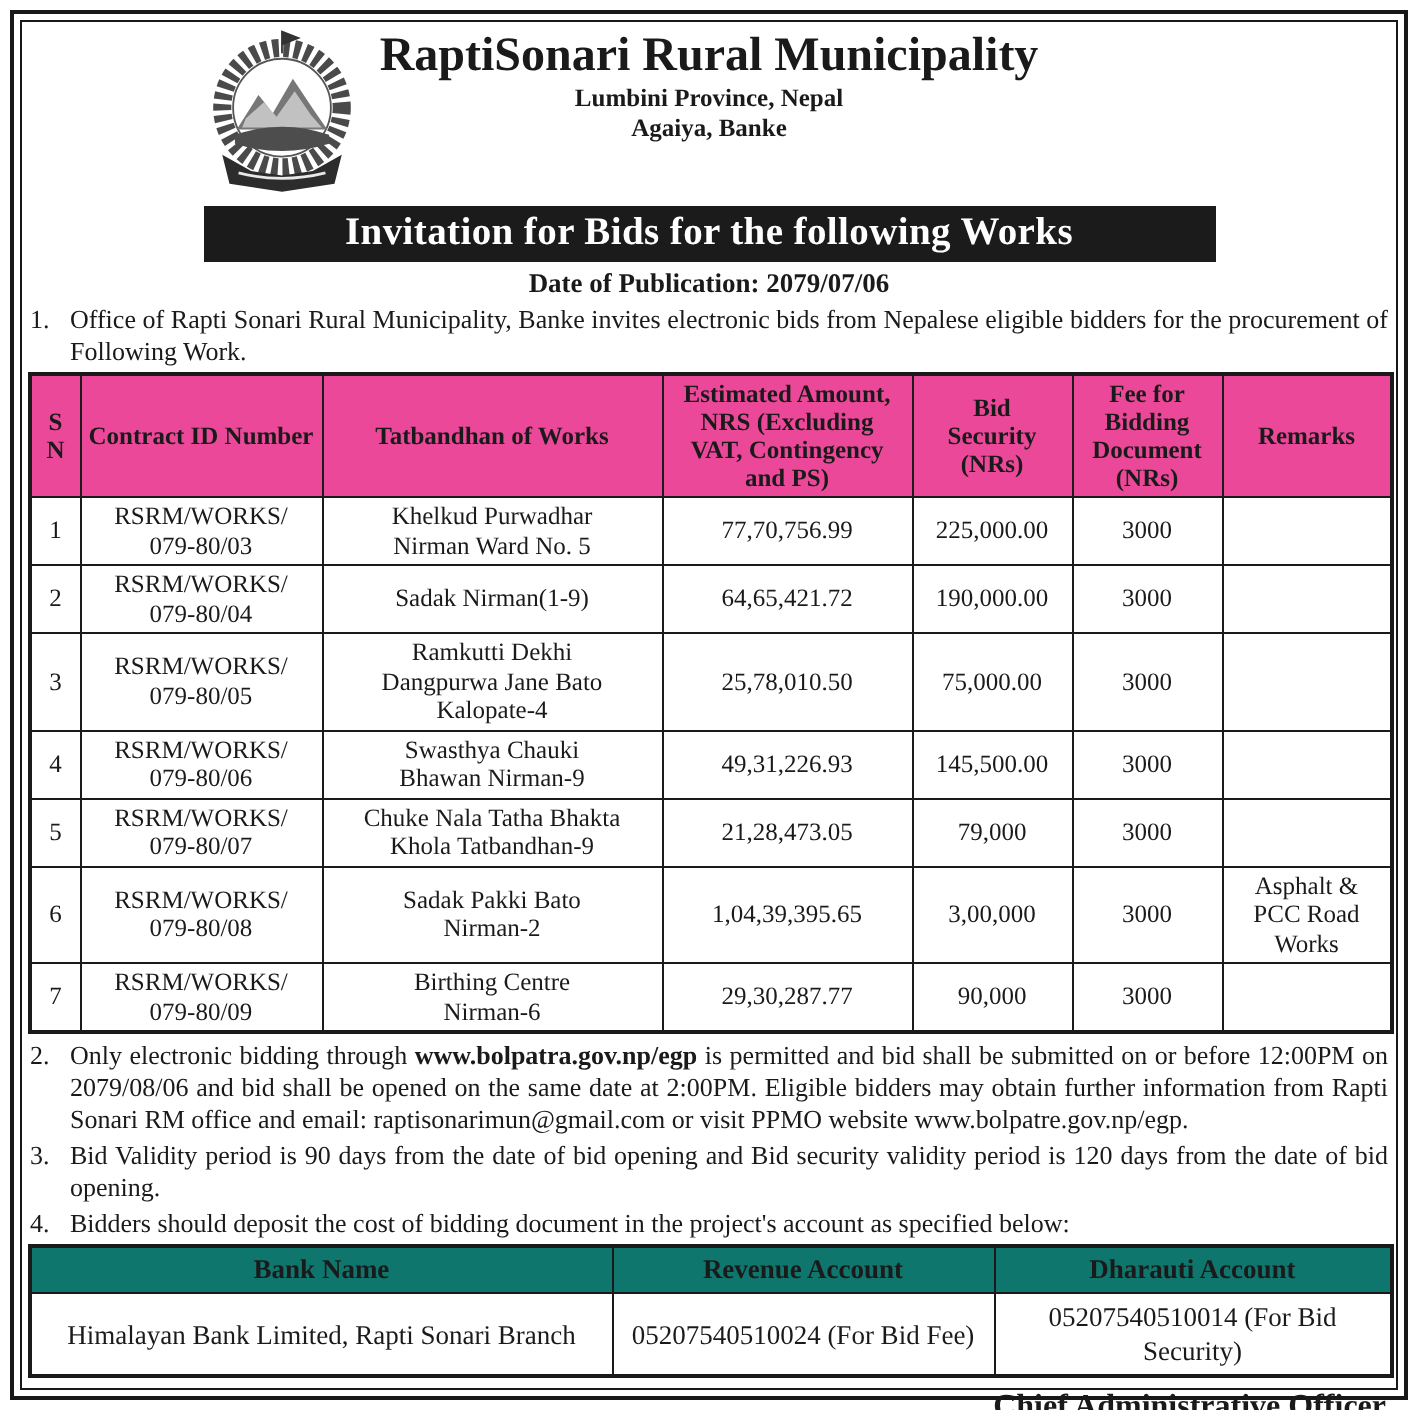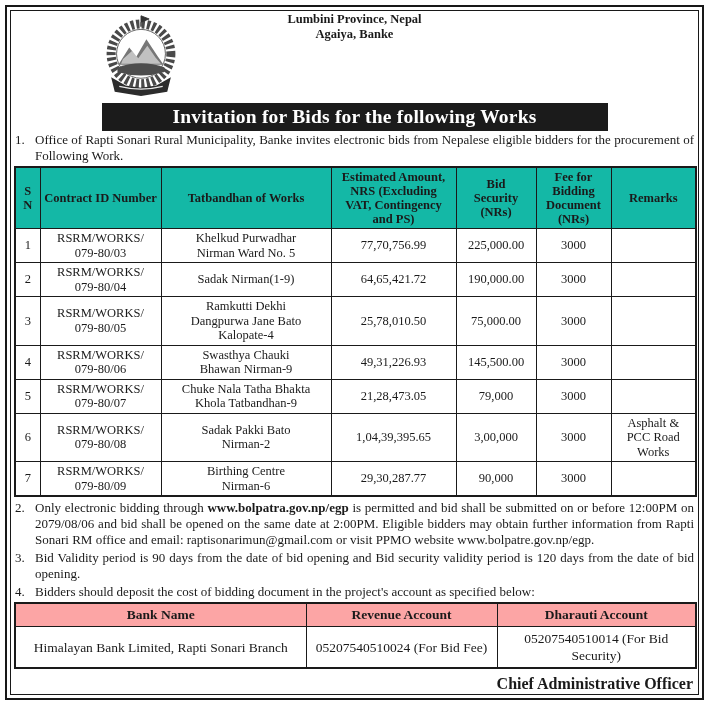--- a/index.html
+++ b/index.html
@@ -59,33 +59,33 @@
   table { border-collapse: collapse; width: 100%; table-layout: fixed; }
   .works-table { margin: 1px 0 3px 0; border: 2px solid #1a1a1a; }
   .works-table th, .works-table td {
     border: 1px solid #1a1a1a;
     text-align: center; vertical-align: middle;
     white-space: pre-line;
     padding: 2px 1px;
     overflow: hidden;
   }
   .works-table th {
-    background: #14b8a6;
+    background: #ec4899;
     font-size: 12.5px; font-weight: bold; line-height: 14px;
   }
   .works-table td { font-size: 12.5px; line-height: 14.5px; }
 
   
   .bank-table { margin: 2px 0 0 0; border: 2px solid #1a1a1a; }
   .bank-table th, .bank-table td {
     border: 1px solid #1a1a1a;
     text-align: center; vertical-align: middle;
     padding: 3px 2px;
   }
-  .bank-table th { background: #fca5a5; font-size: 13.5px; font-weight: bold; line-height: 16px; }
+  .bank-table th { background: #0f766e; font-size: 13.5px; font-weight: bold; line-height: 16px; }
   .bank-table td { font-size: 13.5px; line-height: 17px; }
 
   .signature {
     text-align: right; font-size: 16px; font-weight: bold;
     margin-top: 5px; padding-right: 2px; line-height: 20px;
   }
 </style>
 </head>
 <body>
 
@@ -101,26 +101,28 @@
           <circle cx="50" cy="44" r="33" fill="none" stroke="#4a4a4a" stroke-width="10" stroke-dasharray="3.5 2.5"></circle>
           <circle cx="50" cy="44" r="27" fill="#ffffff" stroke="#555555" stroke-width="1"></circle>
           <path d="M25 56 L37 37 L45 47 L56 28 L68 46 L75 56 Z" fill="#777777"></path>
           <path d="M30 50 L40 41 L47 49 L57 35 L66 48 L72 55 L28 55 Z" fill="#ffffff" opacity="0.55"></path>
           <path d="M24 59 Q50 50 76 59 L76 64 Q50 72 24 64 Z" fill="#4d4d4d"></path>
           <path d="M50 14 L50 2 L59 5.5 L50 9 Z" fill="#333333" stroke="#333333" stroke-width="1"></path>
           <path d="M17 70 L33 79 L50 81.5 L67 79 L83 70 L79 86 L50 90.5 L21 86 Z" fill="#2c2c2c"></path>
           <path d="M26 80 Q50 86 74 80" fill="none" stroke="#e8e8e8" stroke-width="1.5"></path>
         </svg>
       </div>
+      <div class="org-name">RaptiSonari Rural Municipality</div>
       <div class="org-sub">Lumbini Province, Nepal</div>
       <div class="org-sub">Agaiya, Banke</div>
     </div>
 
     <div class="title-bar">Invitation for Bids for the following Works</div>
 
+    <div class="pub-date">Date of Publication: 2079/07/06</div>
 
     <div class="note">
       <span class="note-num">1.</span>
       <span class="note-text">Office of Rapti Sonari Rural Municipality, Banke invites electronic bids from Nepalese eligible bidders for the procurement of Following Work.</span>
     </div>
 
     <table class="works-table">
       <colgroup>
         <col style="width:25px">
           <col style="width:121px">

